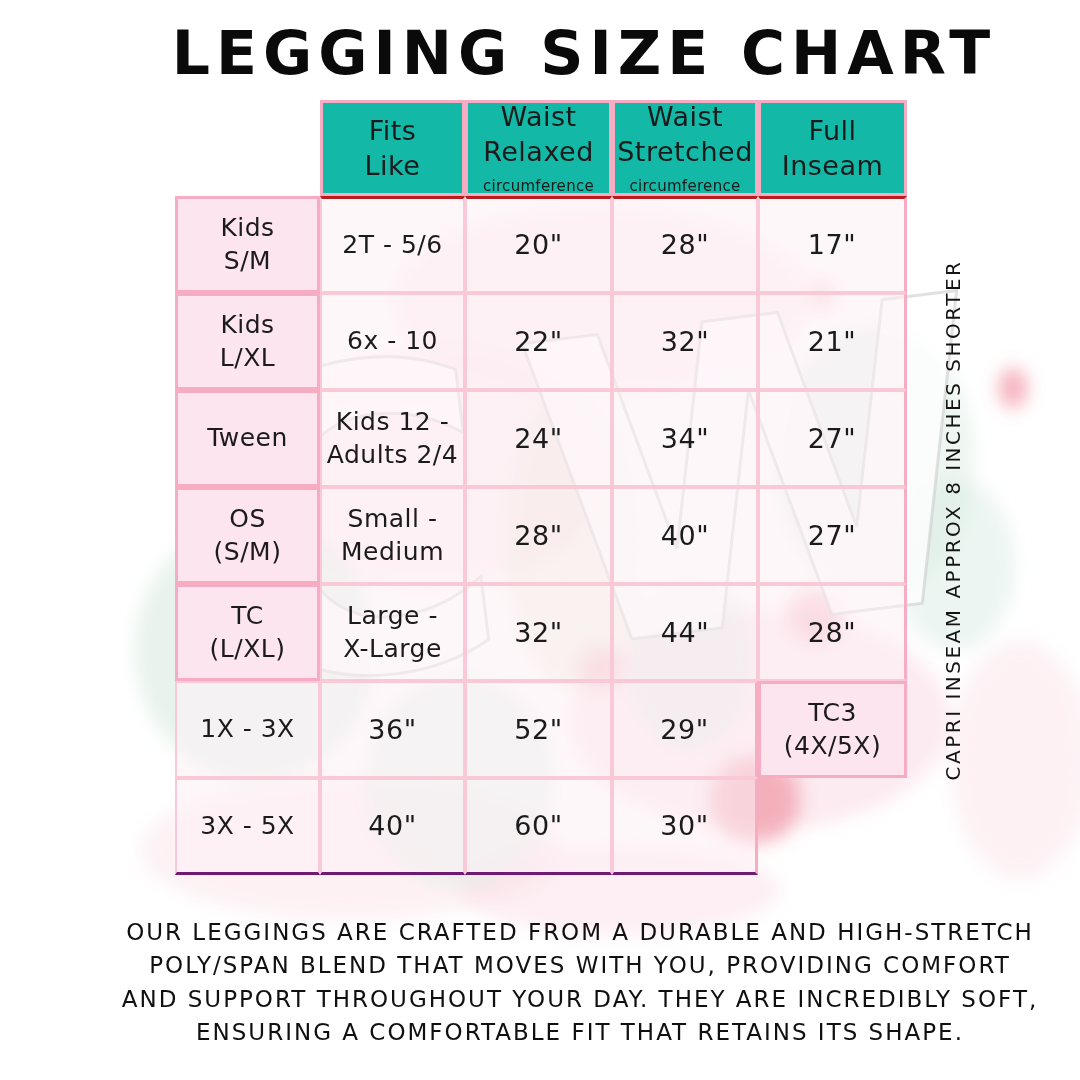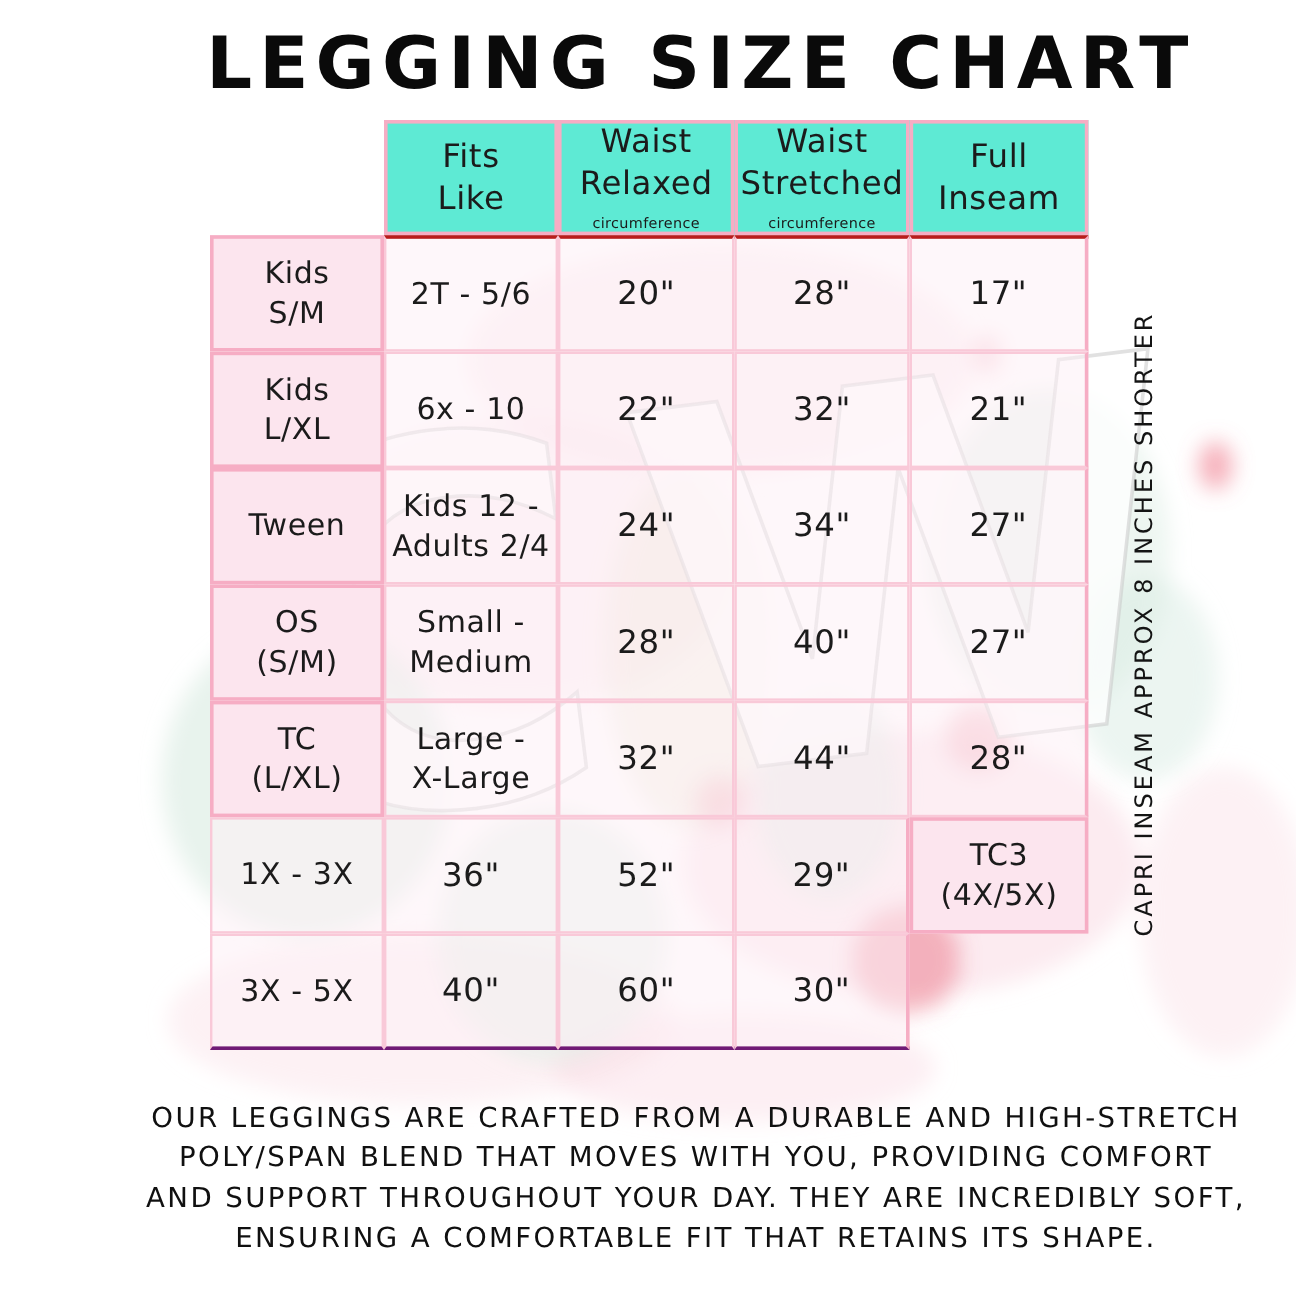--- a/index.html
+++ b/index.html
@@ -45,26 +45,26 @@
   }
   .cell {
     display: flex; flex-direction: column;
     align-items: center; justify-content: center;
     text-align: center;
     white-space: pre-line;
     line-height: 1.3;
   }
   .corner { background: transparent; border: none; }
   .head {
-    background: #5eead4;
+    background: #14b8a6;
     border: 3px solid #f6adc4;
     font-size: 27px;
     letter-spacing: 0.5px;
   }
-  .hsub { font-size: 12px; margin-top: 8px; letter-spacing: 0.3px; }
+  .hsub { font-size: 15px; margin-top: 8px; letter-spacing: 0.3px; }
   .hsub:empty { display: none; }
   .rowlabel {
     background: #fce5ee;
     border: 3px solid #f6adc4;
     font-size: 25px;
     letter-spacing: 0.5px;
   }
   .data {
     background: rgba(253,241,246,0.55);
     border: 2px solid #f9c9d8;

